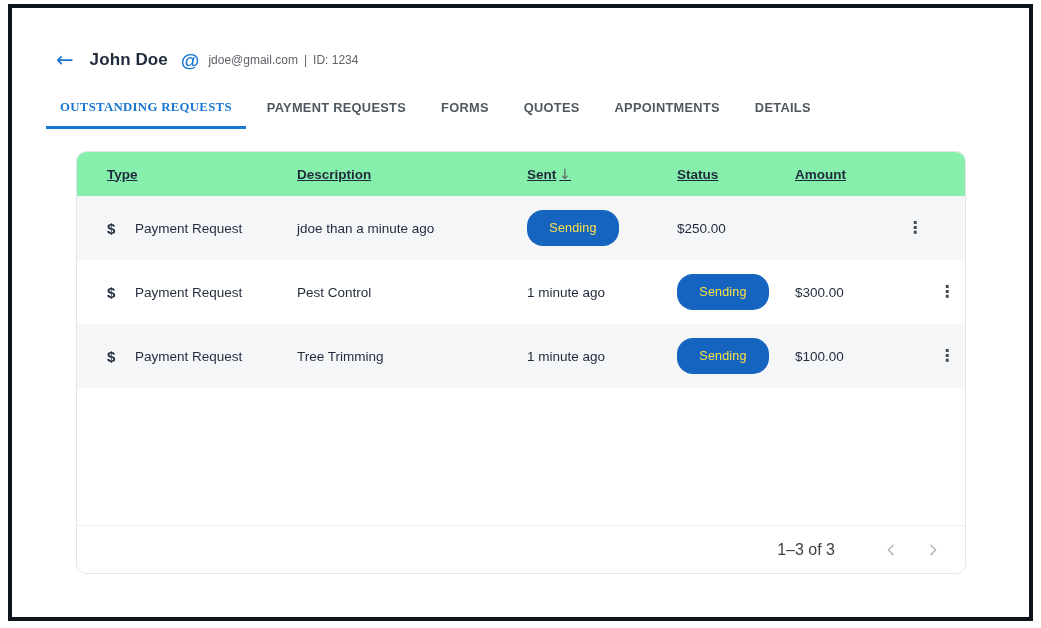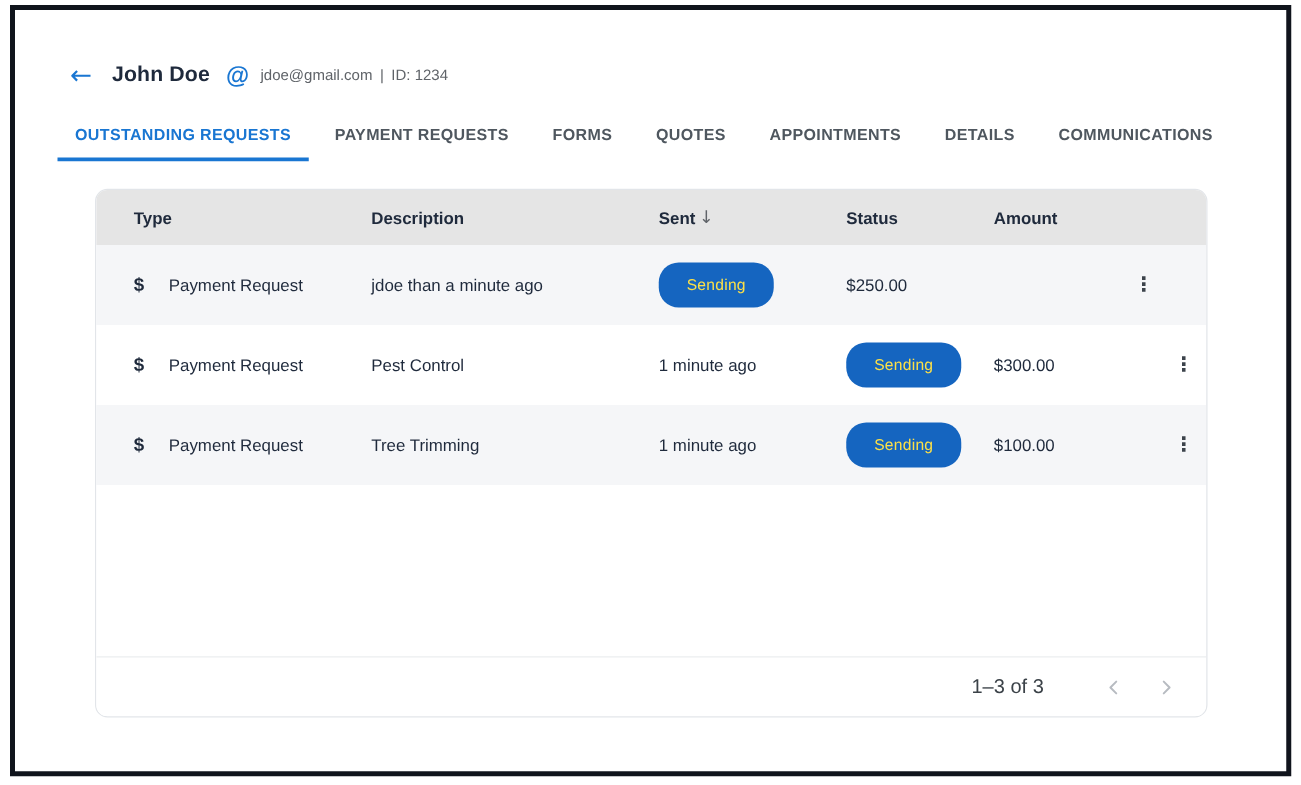--- a/index.html
+++ b/index.html
@@ -80,20 +80,21 @@
     font-weight: 600;
     letter-spacing: 0.3px;
     color: var(--tab_inactive, #4f575f);
     border-bottom: 3px solid transparent;
     margin-right: 7px;
     white-space: nowrap;
   }
   .tab.active {
     color: var(--accent, #1976d2);
     border-bottom-color: var(--accent, #1976d2);
+    font-family: Liberation Serif, serif;
   }
 
   
   .card {
     width: 890px;
     height: 423px;
     margin: 22px 0 0 64px;
     border: 1px solid var(--border, #e2e5e9);
     border-radius: 10px;
     background: #fff;
@@ -106,21 +107,22 @@
     display: grid;
     grid-template-columns: 28px 162px 230px 150px 118px 136px 1fr;
     align-items: center;
     padding: 0 12px 0 30px;
   }
   .t-head {
     height: 44px;
     font-size: 13.5px;
     font-weight: 700;
     color: var(--text_dark, #1f2a3c);
-    background: #e5e5e5;
+    background: #86efac;
+    text-decoration: underline;
   }
   .th-type { grid-column: 1 / 3; }
   .th-sent { display: flex; align-items: center; gap: 3px; cursor: pointer; background: none; border: none; padding: 0; font: inherit; color: inherit; }
   .sort-arrow {
     font-size: 14px;
     font-weight: 400;
     color: var(--text_gray, #5f6368);
     font-family: "DejaVu Sans", sans-serif;
   }
   .t-row {
@@ -212,21 +214,20 @@
       </span>
     </div>
 
     <div class="tabs">
       <button class="tab active">OUTSTANDING REQUESTS</button>
       <button class="tab">PAYMENT REQUESTS</button>
       <button class="tab">FORMS</button>
       <button class="tab">QUOTES</button>
       <button class="tab">APPOINTMENTS</button>
       <button class="tab">DETAILS</button>
-      <button class="tab">COMMUNICATIONS</button>
     </div>
 
     <div class="card">
 
       <div class="t-head">
         <div class="th-type">Type</div>
         <div>Description</div>
         <button class="th-sent">
           <span>Sent</span>
           <span class="sort-arrow">↓</span>

